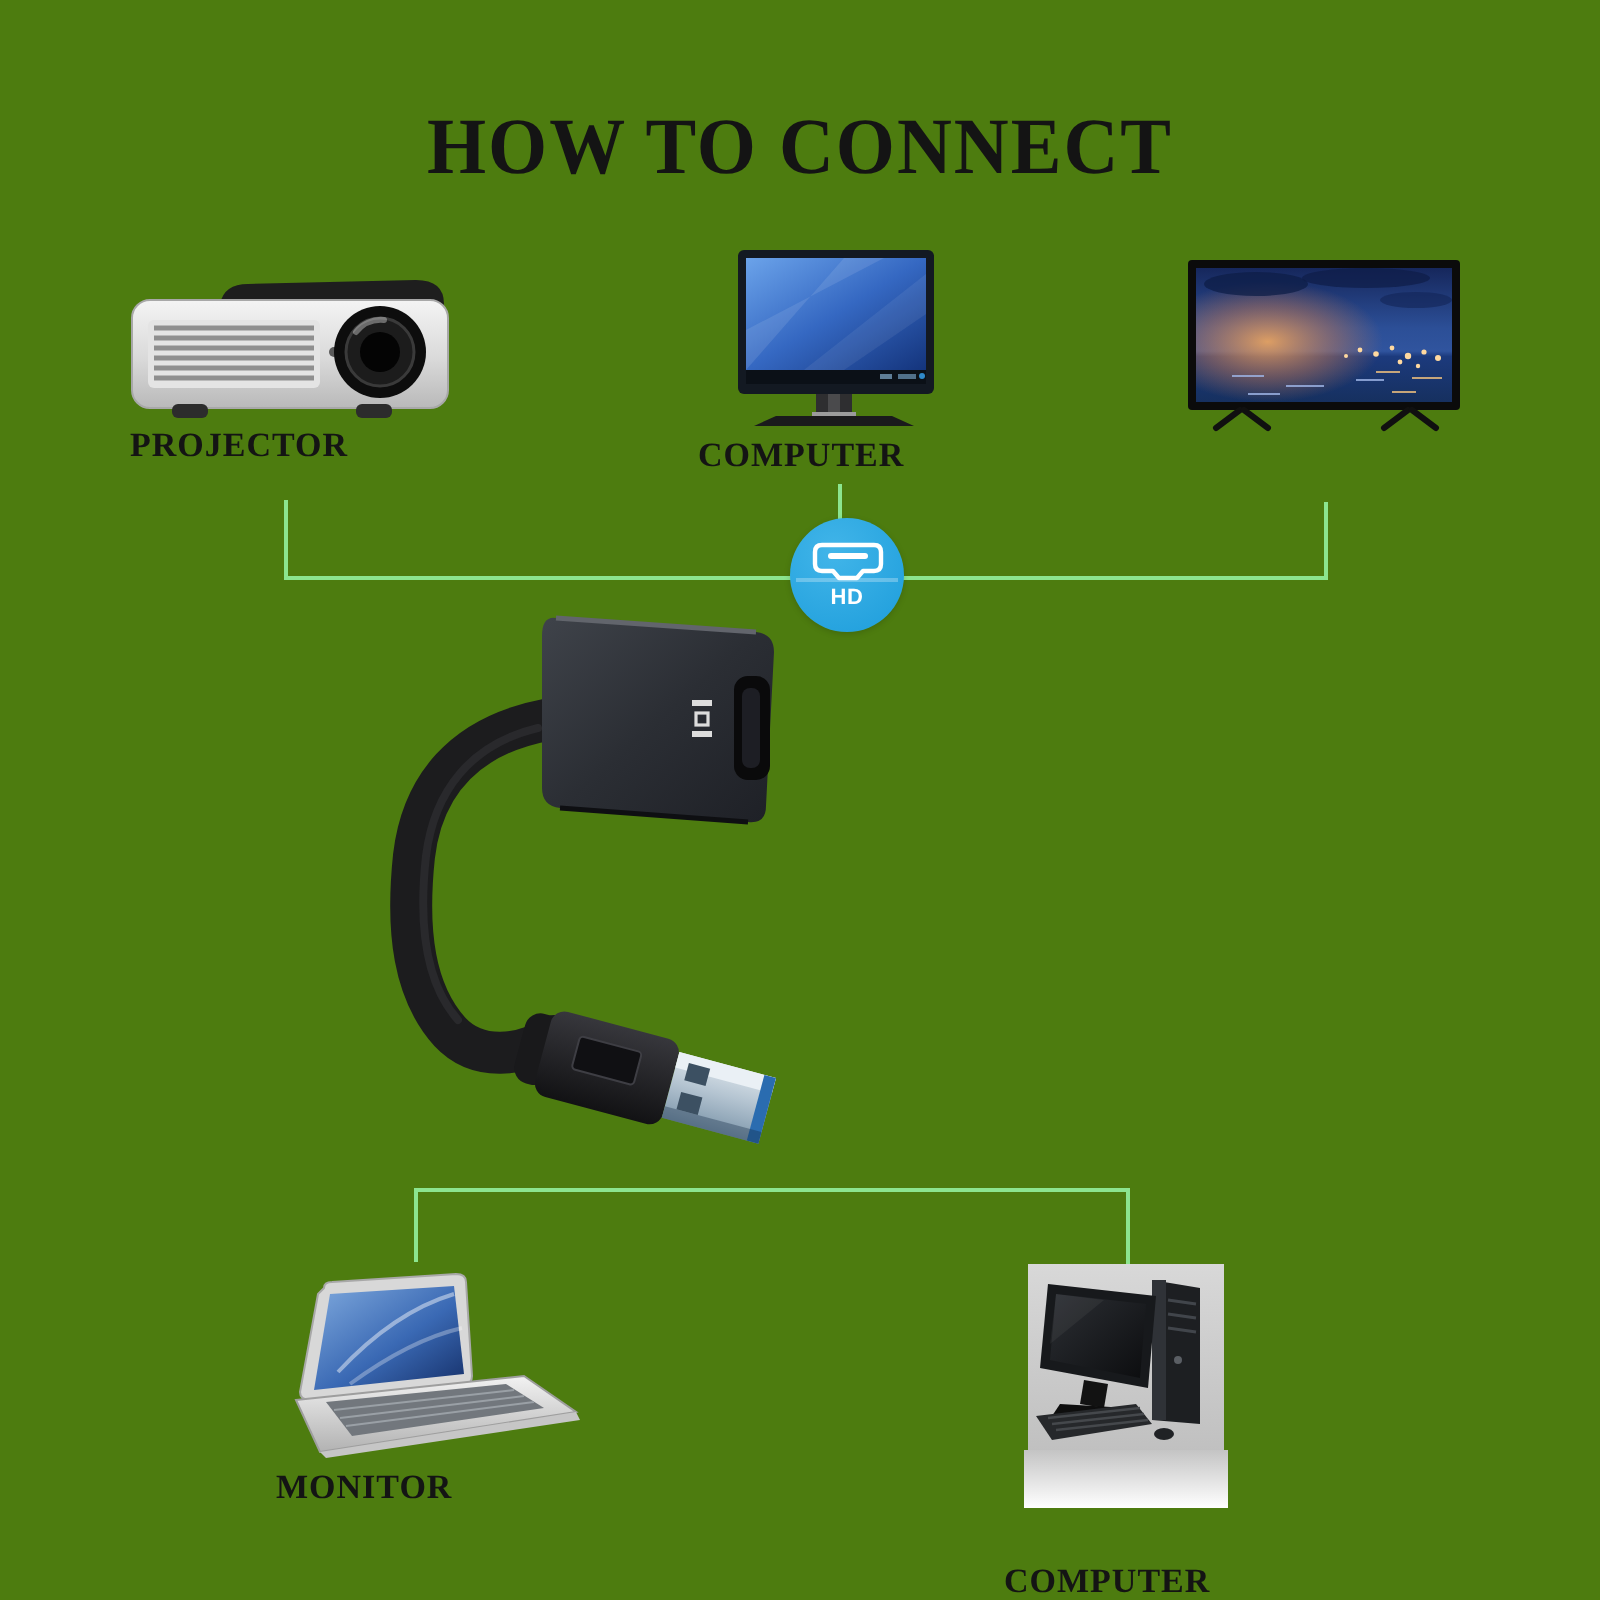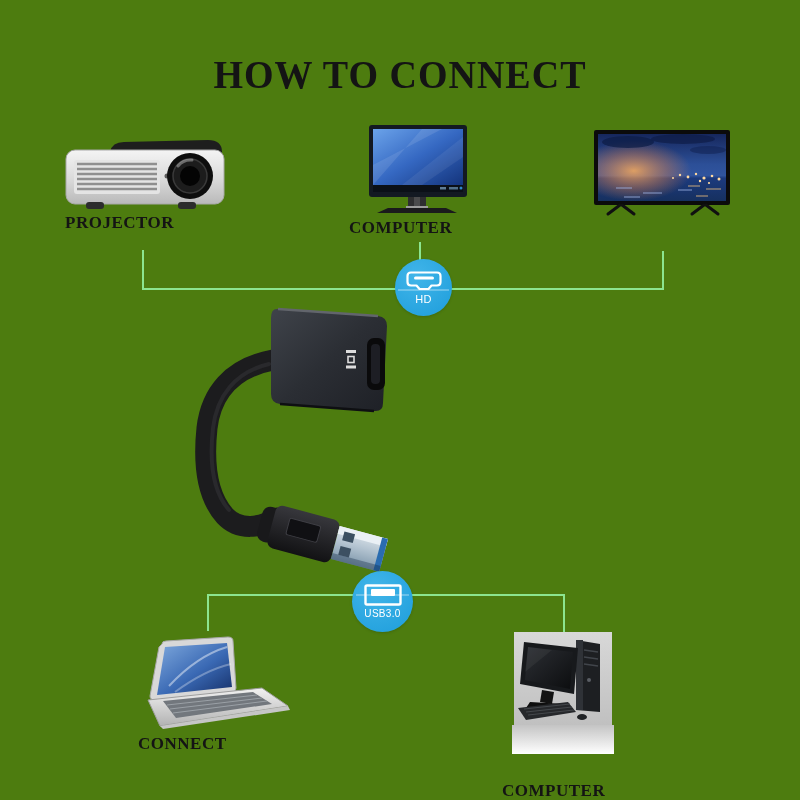--- a/index.html
+++ b/index.html
@@ -9,21 +9,21 @@
          font-size:38px;font-weight:bold;letter-spacing:1px;color:#141414;transform:scale(1,1.05);}
 
   .dev-label{position:absolute;text-align:left;font-weight:bold;font-size:17px;
              letter-spacing:.5px;color:#141414;}
 
   .gline{position:absolute;background:#8ce58f;}
 
   .badge{position:absolute;border-radius:50%;color:#fff;
          background:radial-gradient(circle at 38% 30%, #41b5e9, #1d9ddb);
          display:flex;flex-direction:column;align-items:center;justify-content:center;
-         font-family:"Liberation Sans",sans-serif;font-weight:normal;box-shadow:0 1px 3px rgba(0,0,0,.15);}
+         font-family:"Liberation Sans",sans-serif;font-weight:bold;box-shadow:0 1px 3px rgba(0,0,0,.15);}
   .badge-hd{left:395px;top:259px;width:57px;height:57px;}
   .badge-usb{left:352px;top:571px;width:61px;height:61px;}
   .badge::after{content:"";position:absolute;left:6%;right:6%;height:2px;background:rgba(255,255,255,.28);}
   .badge-hd::after{top:30px;}
   .badge-usb::after{top:23px;}
   .badge .blabel{font-size:11px;margin-top:2px;letter-spacing:.3px;}
   .badge-usb .blabel{font-size:10px;}
 
   .abs{position:absolute;}
   svg{display:block;}
@@ -201,27 +201,20 @@
         <rect x="74" y="3" width="50" height="34" fill="url(#metalGrad)"></rect>
         <rect x="74" y="3" width="50" height="8" fill="#eaf0f5"></rect>
         <rect x="80" y="7" width="11" height="9" fill="#3c5062"></rect>
         <rect x="80" y="22" width="11" height="9" fill="#3c5062"></rect>
         <rect x="118" y="3" width="6" height="34" fill="#2a6cb0"></rect>
         <rect x="74" y="31" width="50" height="6" fill="rgba(16,40,66,.35)"></rect>
       </g>
     </svg>
   </div>
 
-  <div class="badge badge-usb">
-    <svg width="38" height="22" viewBox="0 0 38 22">
-      <rect x="1.5" y="1.5" width="35" height="19" rx="1.5" fill="none" stroke="#ffffff" stroke-width="2.4"></rect>
-      <rect x="7" y="5" width="24" height="7" rx="1" fill="#ffffff"></rect>
-    </svg>
-    <div class="blabel">USB3.0</div>
-  </div>
 
   <div class="abs" style="left:145px;top:634px;">
     <svg width="150" height="95" viewBox="0 0 150 95">
       <defs>
         <linearGradient id="lapScr" x1="0" y1="0" x2="1" y2="1">
           <stop offset="0" stop-color="#7fa9dd"></stop>
             <stop offset=".55" stop-color="#3a69b4"></stop>
             <stop offset="1" stop-color="#152f68"></stop>
         </linearGradient>
         <linearGradient id="lapBase" x1="0" y1="0" x2="0" y2="1">
@@ -236,21 +229,21 @@
       <polygon points="3,66 117,54 143,72 15,92" fill="url(#lapBase)" stroke="#9e9e9e" stroke-width="1"></polygon>
       <polygon points="18,67 108,58 127,70 31,84" fill="#72777d"></polygon>
       <g stroke="#9aa0a6" stroke-width="1">
         <line x1="22" y1="71" x2="112" y2="61"></line>
           <line x1="25" y1="75" x2="117" y2="64"></line>
         <line x1="28" y1="79" x2="122" y2="67"></line>
       </g>
       <polygon points="15,92 143,72 145,76 18,95" fill="#c6c6c6"></polygon>
     </svg>
   </div>
-  <div class="dev-label" style="left:138px;top:734px;width:140px;">CONNECT</div>
+  <div class="dev-label" style="left:138px;top:734px;width:140px;">MONITOR</div>
 
   <div class="abs" style="left:512px;top:630px;">
     <svg width="102" height="124" viewBox="0 0 102 124">
       <defs>
         <linearGradient id="pcBg" x1="0" y1="0" x2="0" y2="1">
           <stop offset="0" stop-color="#d8d8d8"></stop>
             <stop offset="1" stop-color="#c0c0c0"></stop>
         </linearGradient>
         <linearGradient id="pcFade" x1="0" y1="0" x2="0" y2="1">
           <stop offset="0" stop-color="#c4c4c4"></stop>

